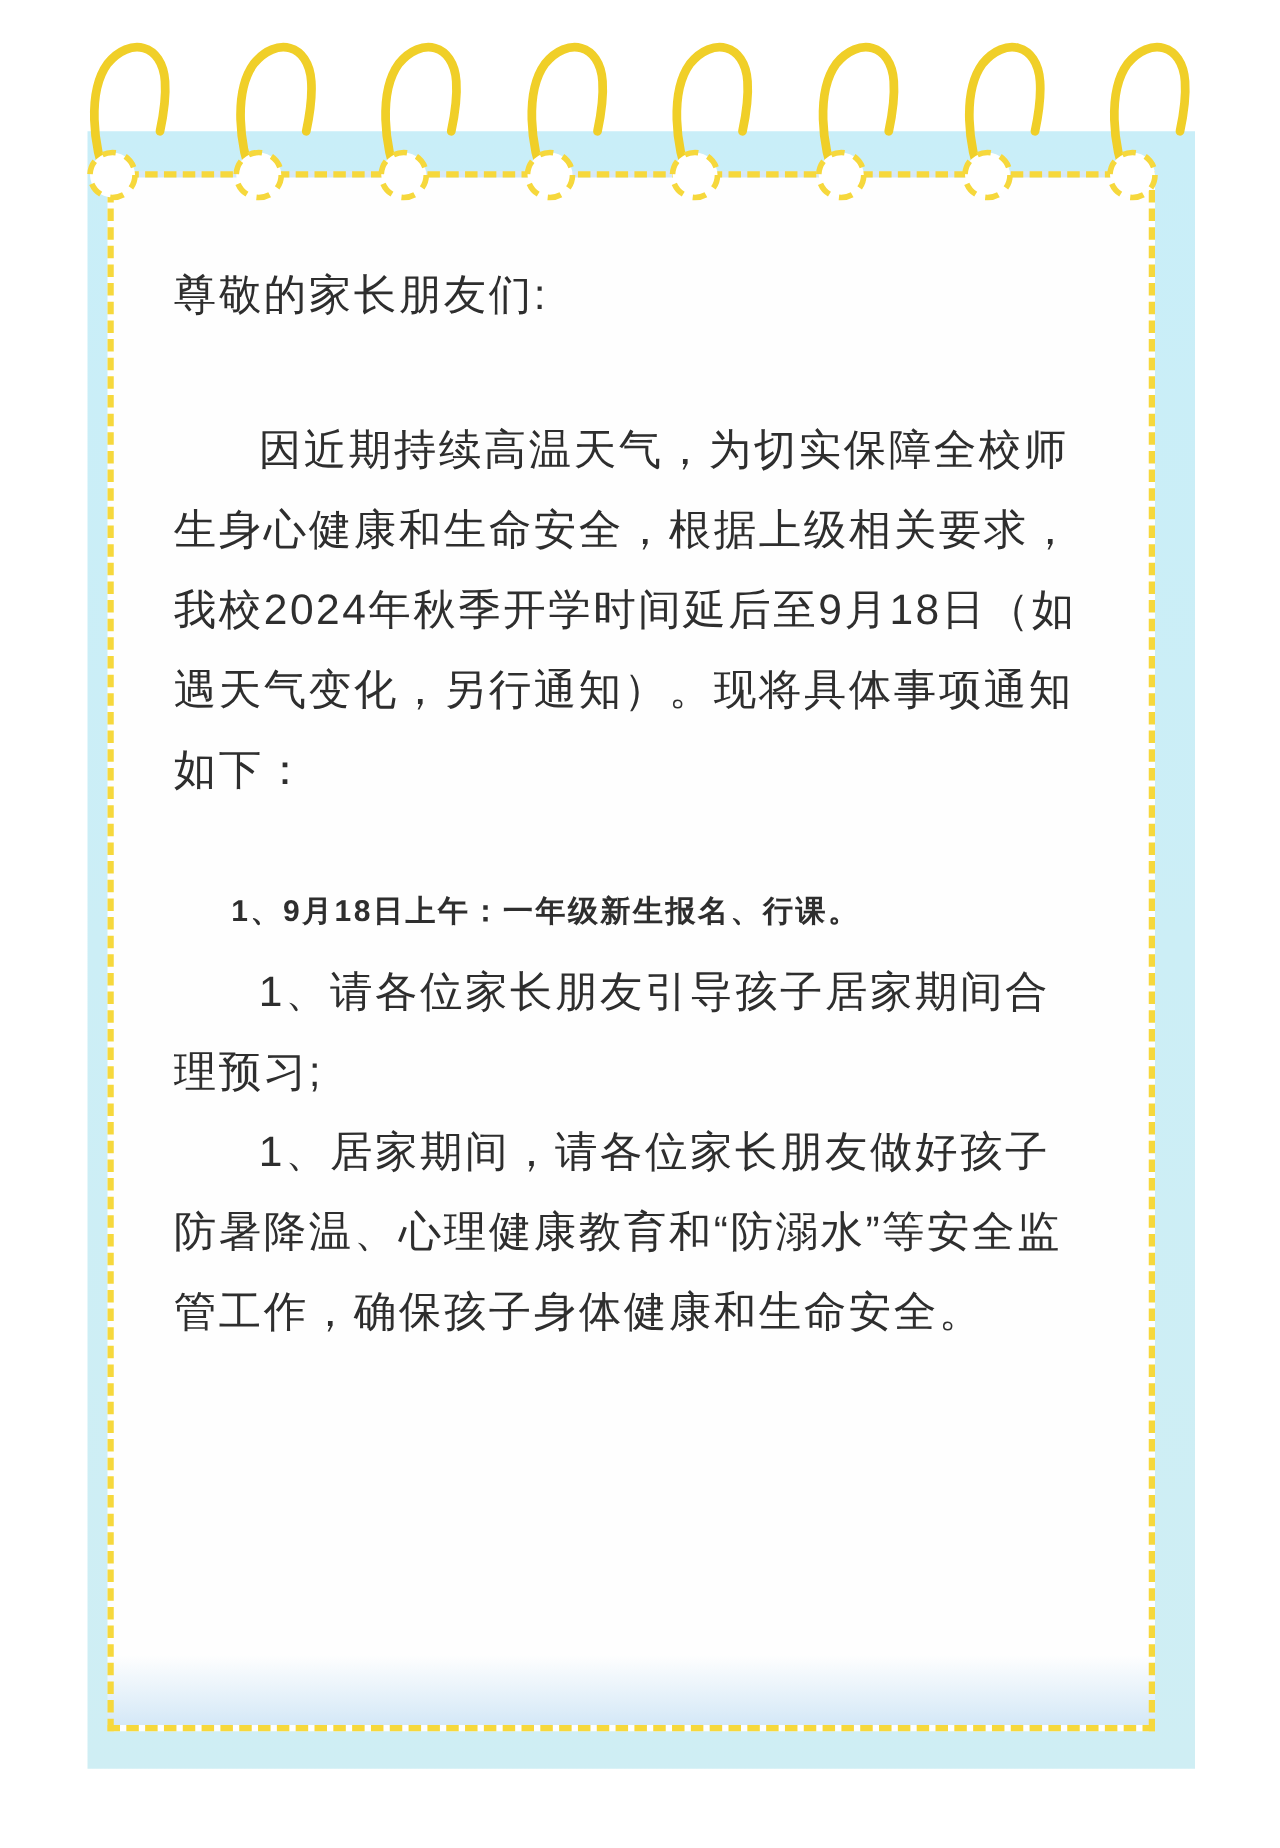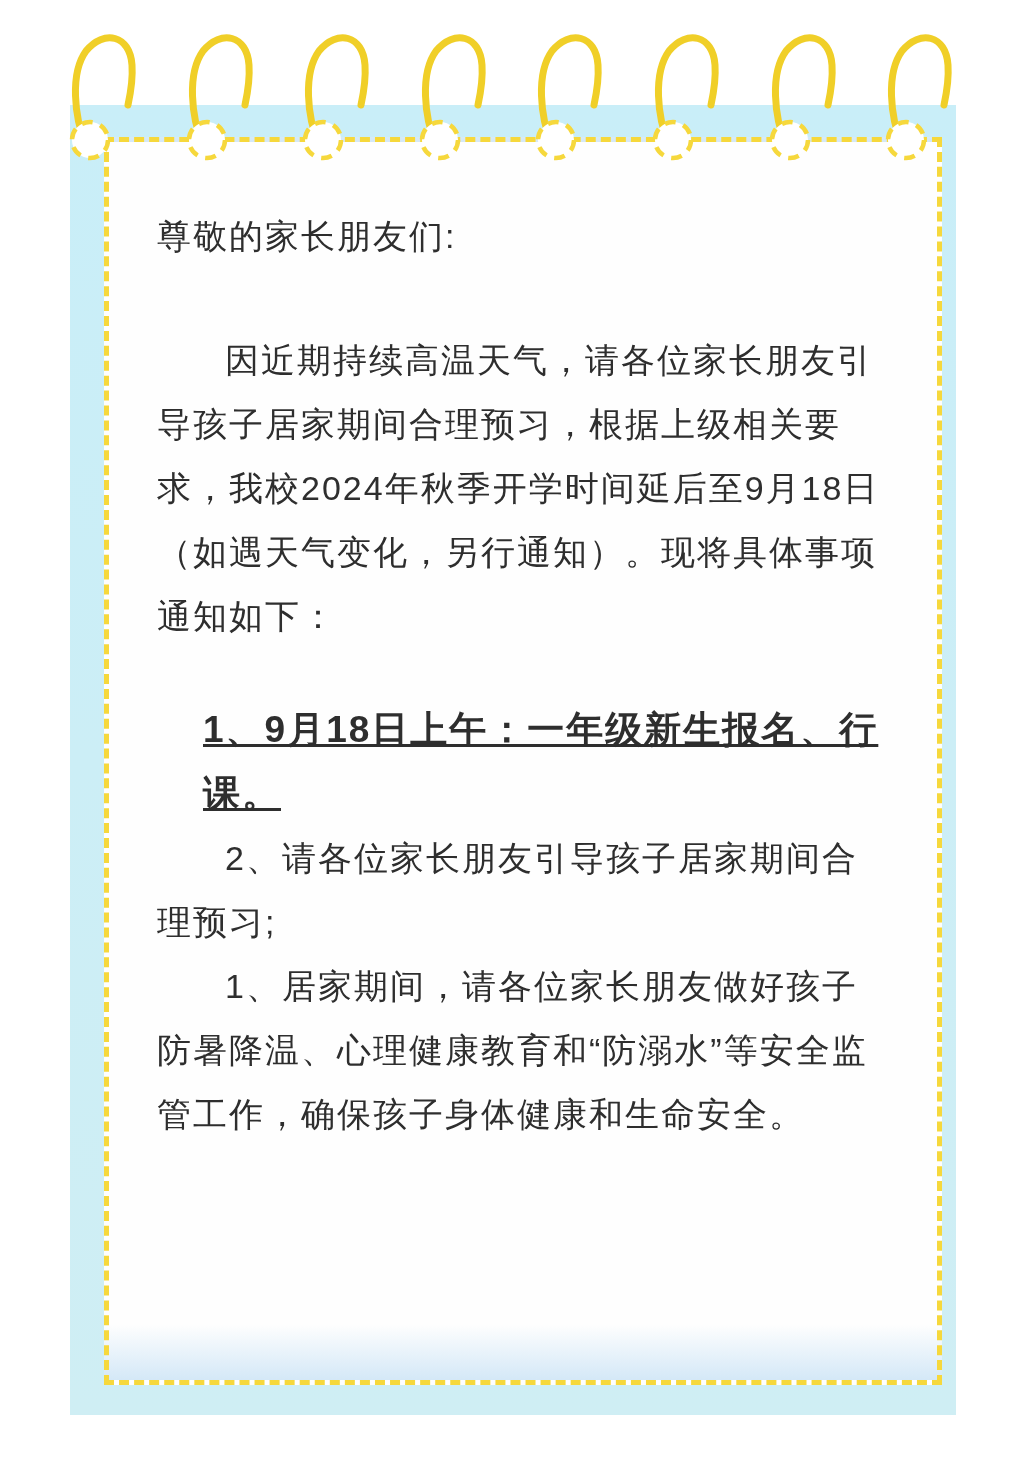--- a/index.html
+++ b/index.html
@@ -25,39 +25,38 @@
     color:var(--text-dark);
   }
   .frame{
     position:absolute;
     left:70px; top:105px;
     width:886px; height:1310px;
     background:linear-gradient(180deg,var(--frame-blue-top) 0%,var(--frame-blue-bottom) 100%);
   }
   .paper{
     position:absolute;
-    left:104px; top:137px;
+    left:86px; top:137px;
     width:838px; height:1248px;
     border:5px dashed var(--dash-yellow);
     background:linear-gradient(180deg,var(--paper-white) 0%,var(--paper-white) 95.5%,var(--paper-bottom-tint) 100%);
   }
   .paper-inner{
     padding:62px 46px 0 48px;
     font-size:34px;
     line-height:64px;
     letter-spacing:2px;
   }
   .salutation{margin:0;}
   .para{margin:60px 0 0 0; text-indent:2em;}
   .schedule{margin:50px 0 0 46px;}
   .schedule p{
     margin:0;
     font-weight:bold;
-    font-size:37px;
-    text-decoration:underline;
+    font-size:24px;
   }
   .tips-heading{
     margin:38px 0 0 0;
     font-weight:bold;
   }
   .tips{margin:0;}
   .tips p{
     margin:0;
     text-indent:2em;
   }
@@ -74,29 +73,29 @@
 <body>
 
 <div class="canvas">
 
   <div class="frame"></div>
 
   <div class="paper">
     <div class="paper-inner">
       <p class="salutation">尊敬的家长朋友们:</p>
 
-      <p class="para">因近期持续高温天气，请各位家长朋友引导孩子居家期间合理预习，根据上级相关要求，我校2024年秋季开学时间延后至9月18日（如遇天气变化，另行通知）。现将具体事项通知如下：</p>
+      <p class="para">因近期持续高温天气，为切实保障全校师生身心健康和生命安全，根据上级相关要求，我校2024年秋季开学时间延后至9月18日（如遇天气变化，另行通知）。现将具体事项通知如下：</p>
 
       <div class="schedule">
           <p class="schedule-item">1、9月18日上午：一年级新生报名、行课。</p>
         </div>
 
 
       <div class="tips">
-          <p class="tip-item">2、请各位家长朋友引导孩子居家期间合理预习;</p>
+          <p class="tip-item">1、请各位家长朋友引导孩子居家期间合理预习;</p>
           <p class="tip-item">1、居家期间，请各位家长朋友做好孩子防暑降温、心理健康教育和“防溺水”等安全监管工作，确保孩子身体健康和生命安全。</p>
         </div>
     </div>
   </div>
 
   <div class="rings">
       <div class="ring" style="left: 40px;">
         <svg width="100" height="150" viewBox="0 0 100 150">
           <path d="M 46 130 C 34 102, 30 58, 46 36 C 64 14, 90 20, 92 50 C 93 64, 91 76, 88 90" fill="none" stroke="var(--ring-yellow)" stroke-width="7" stroke-linecap="round"></path>
           <circle cx="50" cy="125" r="18" fill="#ffffff" stroke="var(--dash-yellow)" stroke-width="4.5" stroke-dasharray="11 8"></circle>

